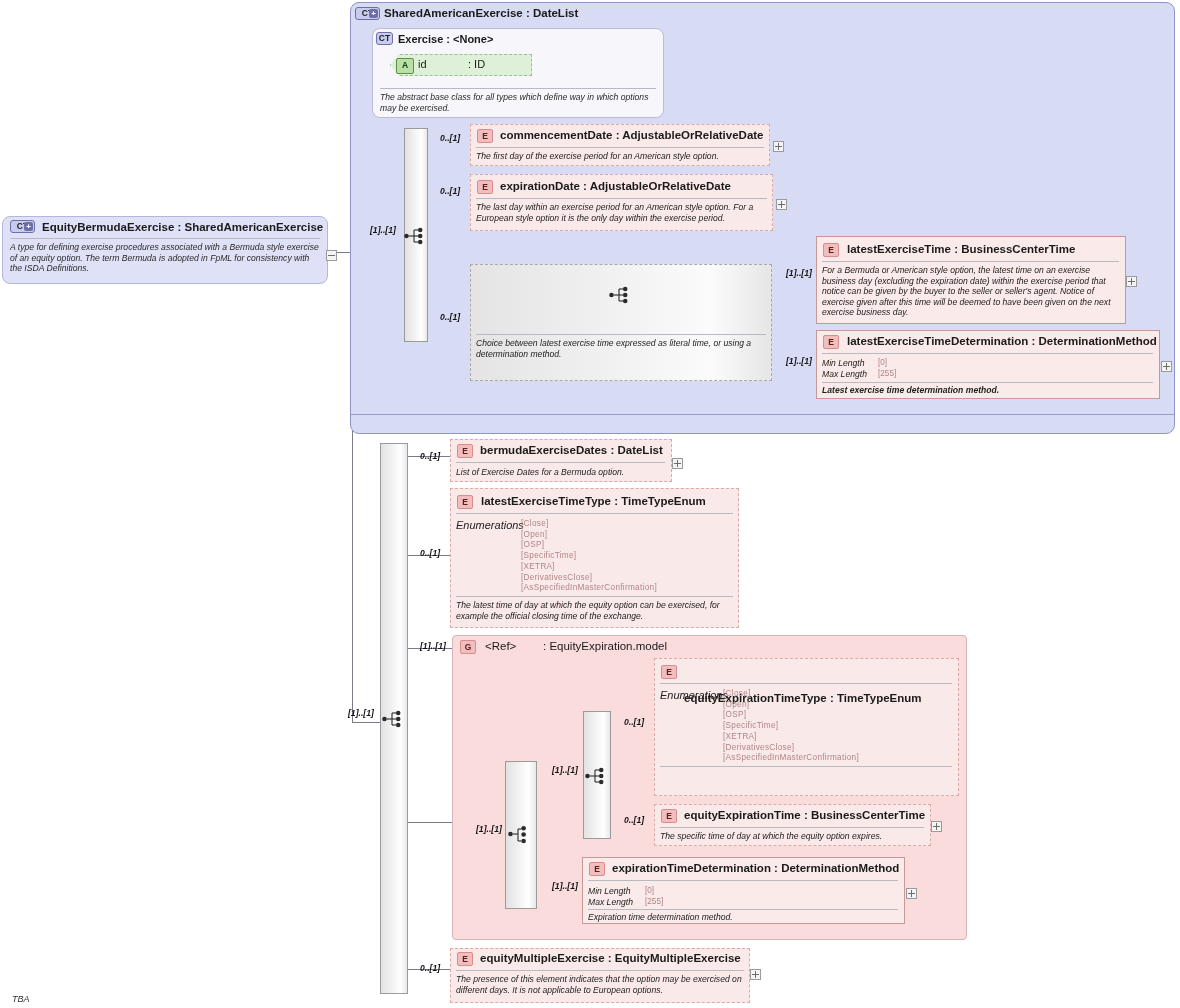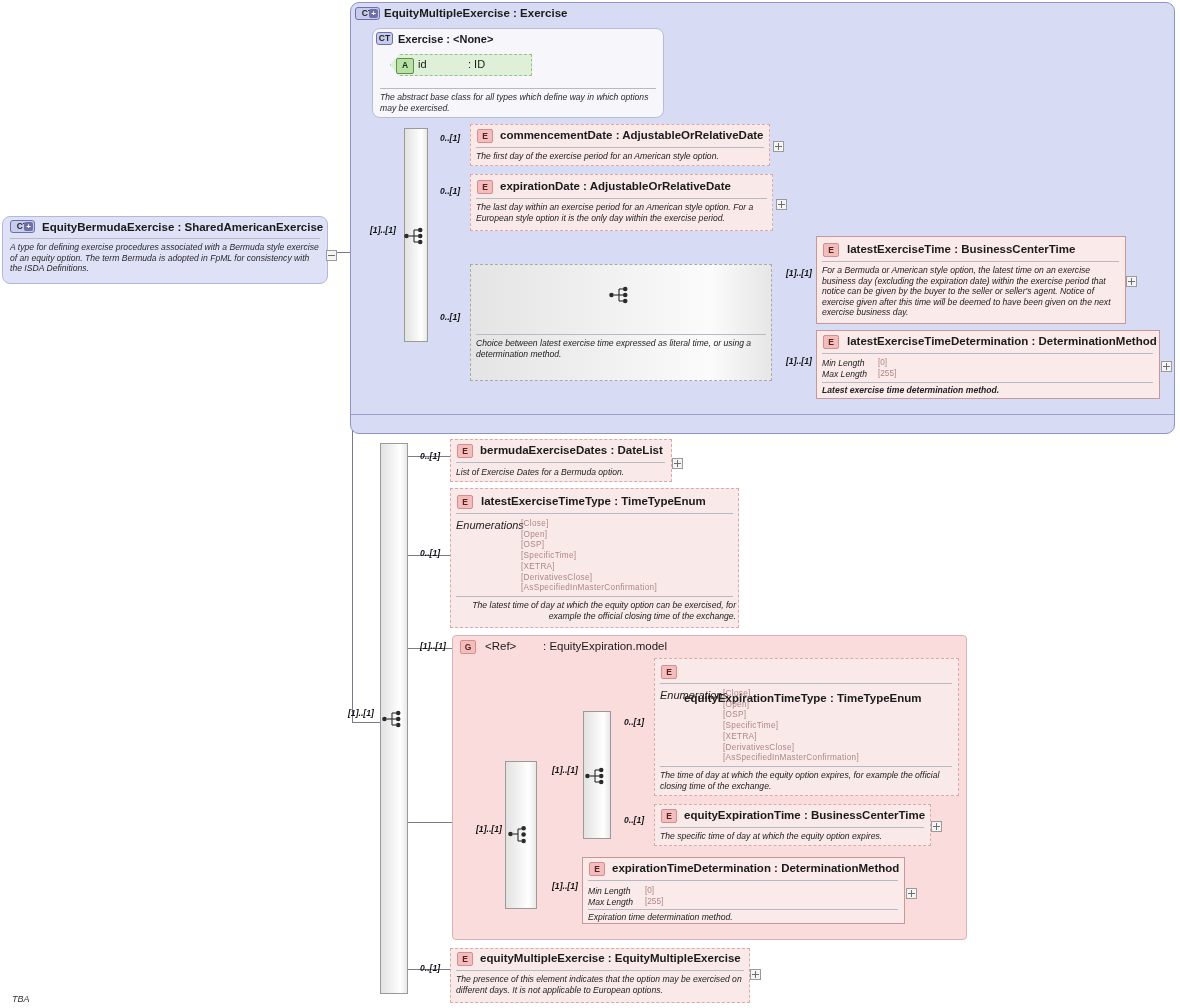--- a/index.html
+++ b/index.html
@@ -169,21 +169,21 @@
   <div class="node-title" style="left:42px;top:221px;">EquityBermudaExercise : SharedAmericanExercise</div>
   <div class="node-sep" style="left:10px;top:238px;width:310px;"></div>
   <div class="node-doc" style="left:10px;top:242px;width:312px;">A type for defining exercise procedures associated with a Bermuda style exercise of an equity option. The term Bermuda is adopted in FpML for consistency with the ISDA Definitions.</div>
   <div class="minusbox" style="left:326px;top:250px;"></div>
 
   <div class="abs ct-outer" style="left:350px;top:2px;width:825px;height:432px;"></div>
   <div class="badge badge-ct" style="left:355px;top:7px;">
     <span>CT</span>
     <span class="plus">+</span>
   </div>
-  <div class="ct-outer-title" style="left:384px;top:7px;">EquityMultipleExercise : Exercise</div>
+  <div class="ct-outer-title" style="left:384px;top:7px;">SharedAmericanExercise : DateList</div>
   <div class="ct-outer-sep" style="left:351px;top:414px;width:823px;"></div>
   <div class="tba">TBA</div>
 
   <div class="abs ct-inner" style="left:372px;top:28px;width:292px;height:90px;"></div>
   <div class="badge badge-ct2" style="left:376px;top:32px;">
     <span>CT</span>
   </div>
   <div class="node-title" style="left:398px;top:33px;font-size:11px;text-align:center;">Exercise : &lt;None&gt;</div>
 
   <div class="abs attr-box" style="left:390px;top:54px;width:142px;height:22px;"></div>
@@ -306,21 +306,21 @@
   <div class="enum-list" style="left:521px;top:519px;">
     <div>[Close]</div>
     <div>[Open]</div>
     <div>[OSP]</div>
     <div>[SpecificTime]</div>
     <div>[XETRA]</div>
     <div>[DerivativesClose]</div>
     <div>[AsSpecifiedInMasterConfirmation]</div>
   </div>
   <div class="node-sep" style="left:456px;top:596px;width:277px;"></div>
-  <div class="el-doc" style="left:456px;top:600px;width:280px;text-align:right;">The latest time of day at which the equity option can be exercised, for example the official closing time of the exchange.</div>
+  <div class="el-doc" style="left:456px;top:600px;width:280px;">The latest time of day at which the equity option can be exercised, for example the official closing time of the exchange.</div>
 
   <div class="card" style="left:420px;top:641px;">[1]..[1]</div>
   <div class="abs group-box" style="left:452px;top:635px;width:515px;height:305px;"></div>
   <div class="badge badge-g" style="left:460px;top:640px;">
     <span>G</span>
   </div>
   <div class="node-title" style="left:485px;top:640px;font-weight:normal;">&lt;Ref&gt;</div>
   <div class="node-title" style="left:543px;top:640px;font-weight:normal;">: EquityExpiration.model</div>
 
   <div class="abs cbar" style="left:505px;top:761px;width:32px;height:148px;"></div>
@@ -361,21 +361,20 @@
   <div class="enum-list" style="left:723px;top:689px;">
     <div>[Close]</div>
     <div>[Open]</div>
     <div>[OSP]</div>
     <div>[SpecificTime]</div>
     <div>[XETRA]</div>
     <div>[DerivativesClose]</div>
     <div>[AsSpecifiedInMasterConfirmation]</div>
   </div>
   <div class="node-sep" style="left:660px;top:766px;width:292px;"></div>
-  <div class="el-doc" style="left:660px;top:770px;width:294px;">The time of day at which the equity option expires, for example the official closing time of the exchange.</div>
 
   <div class="card" style="left:624px;top:815px;">0..[1]</div>
   <div class="abs el" style="left:654px;top:804px;width:277px;height:42px;"></div>
   <div class="badge badge-e" style="left:661px;top:809px;">
     <span>E</span>
   </div>
   <div class="node-title" style="left:684px;top:809px;">equityExpirationTime : BusinessCenterTime</div>
   <div class="node-sep" style="left:660px;top:827px;width:264px;"></div>
   <div class="el-doc" style="left:660px;top:831px;width:266px;">The specific time of day at which the equity option expires.</div>
   <div class="plusbox" style="left:931px;top:821px;"></div>

